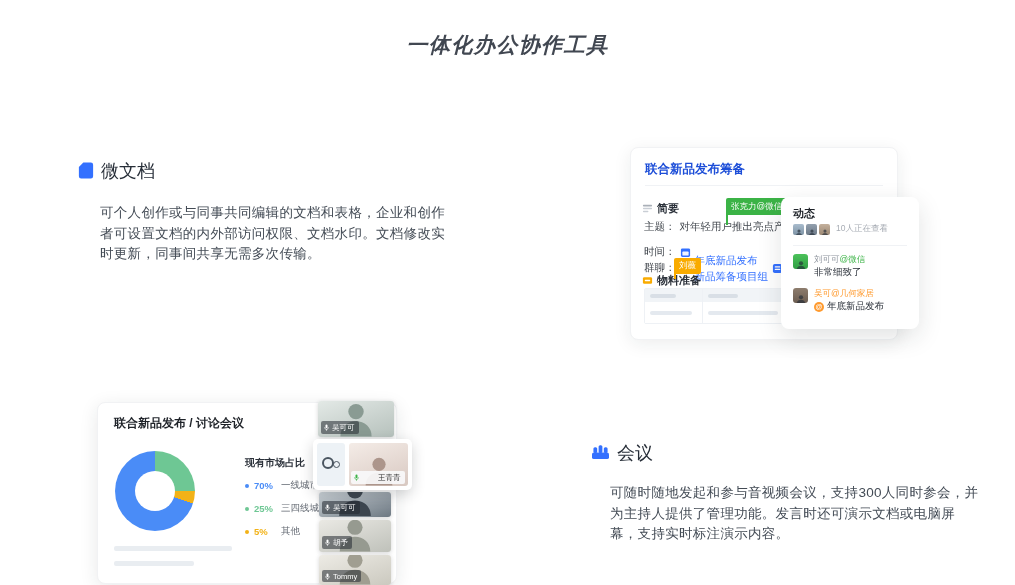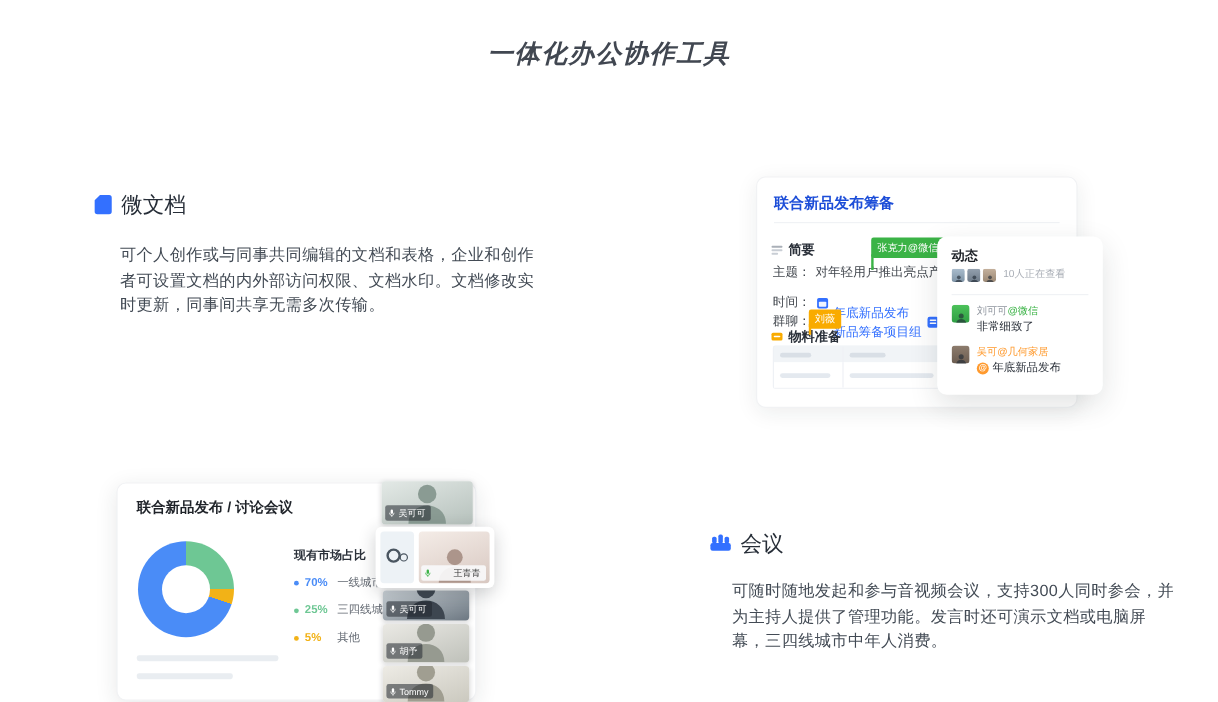--- a/index.html
+++ b/index.html
@@ -132,21 +132,21 @@
   <div class="feat-heading fd-heading">微文档</div>
   <div class="feat-desc fd-desc">可个人创作或与同事共同编辑的文档和表格，企业和创作者可设置文档的内外部访问权限、文档水印。文档修改实时更新，同事间共享无需多次传输。</div>
 
   <svg class="feat-icon fm-icon" viewBox="0 0 20 18">
     <rect x="1" y="10" width="18" height="7" rx="2" fill="#3370ff"></rect>
     <rect x="2.5" y="4.5" width="4" height="6" rx="1.6" fill="#3370ff"></rect>
     <rect x="8" y="2.5" width="4" height="8" rx="1.6" fill="#3370ff"></rect>
     <rect x="13.5" y="4.5" width="4" height="6" rx="1.6" fill="#3370ff"></rect>
   </svg>
   <div class="feat-heading fm-heading">会议</div>
-  <div class="feat-desc fm-desc">可随时随地发起和参与音视频会议，支持300人同时参会，并为主持人提供了管理功能。发言时还可演示文档或电脑屏幕，三四线城市中年人消费。</div>
+  <div class="feat-desc fm-desc">可随时随地发起和参与音视频会议，支持300人同时参会，并为主持人提供了管理功能。发言时还可演示文档或电脑屏幕，支持实时标注演示内容。</div>
 
   <div class="doc-card">
     <div class="dc-title">联合新品发布筹备</div>
     <div class="dc-divider"></div>
 
     <div class="dc-row dc-summary">
       <svg class="mini-ic" viewBox="0 0 12 12">
         <rect x="1" y="2" width="10" height="1.7" rx=".8" fill="#aab0b8"></rect>
         <rect x="1" y="5.2" width="10" height="1.7" rx=".8" fill="#c9ced5"></rect>
         <rect x="1" y="8.4" width="6" height="1.7" rx=".8" fill="#c9ced5"></rect>

